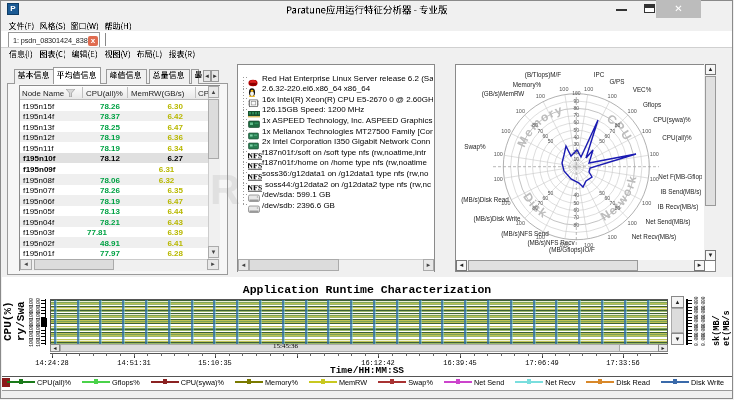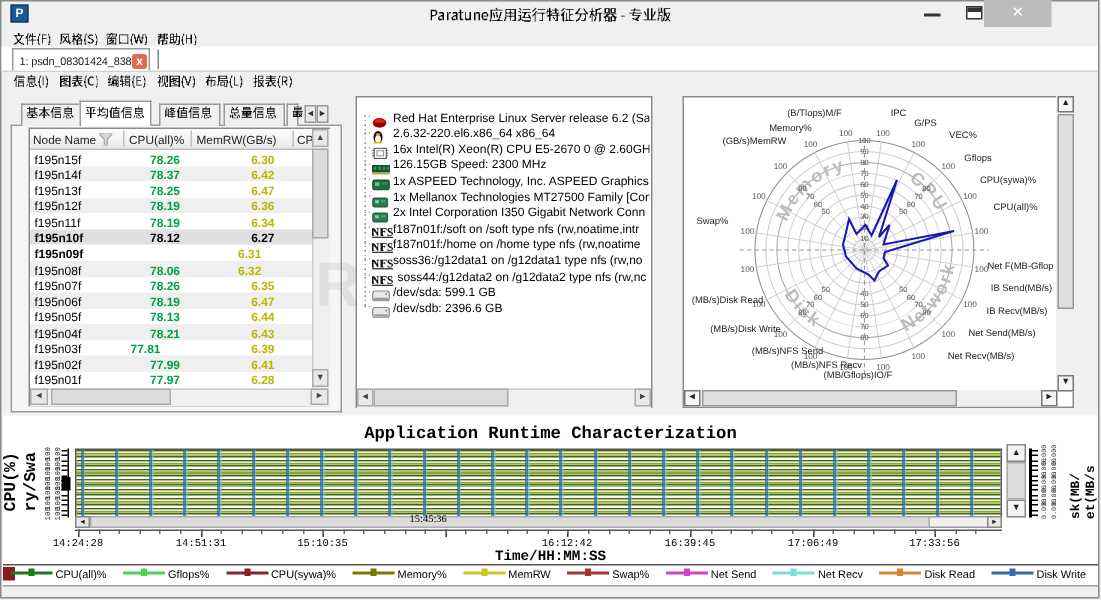--- a/index.html
+++ b/index.html
@@ -170,21 +170,21 @@
 <div style="position:absolute;left:20px;top:216.2px;width:188px;height:10.6px;background:#efefef"></div>
 <div style="position:absolute;left:23px;top:217.8px;font-size:8px;color:#000;font-weight:normal">f195n04f</div>
 <div style="position:absolute;left:87px;top:217.8px;width:33px;font-size:8px;color:#00a244;font-weight:bold;text-align:right">78.21</div>
 <div style="position:absolute;left:150px;top:217.8px;width:33px;font-size:8px;color:#b8b800;font-weight:bold;text-align:right">6.43</div>
 <div style="position:absolute;left:20px;top:226.8px;width:188px;height:10.6px;background:#fff"></div>
 <div style="position:absolute;left:23px;top:228.3px;font-size:8px;color:#000;font-weight:normal">f195n03f</div>
 <div style="position:absolute;left:87px;top:228.3px;width:33px;font-size:8px;color:#00a244;font-weight:bold;">77.81</div>
 <div style="position:absolute;left:150px;top:228.3px;width:33px;font-size:8px;color:#b8b800;font-weight:bold;text-align:right">6.39</div>
 <div style="position:absolute;left:20px;top:237.4px;width:188px;height:10.6px;background:#efefef"></div>
 <div style="position:absolute;left:23px;top:238.9px;font-size:8px;color:#000;font-weight:normal">f195n02f</div>
-<div style="position:absolute;left:87px;top:238.9px;width:33px;font-size:8px;color:#00a244;font-weight:bold;text-align:right">77.99</div>
+<div style="position:absolute;left:87px;top:238.9px;width:33px;font-size:8px;color:#00a244;font-weight:bold;text-align:right">48.91</div>
 <div style="position:absolute;left:150px;top:238.9px;width:33px;font-size:8px;color:#b8b800;font-weight:bold;text-align:right">6.41</div>
 <div style="position:absolute;left:20px;top:247.9px;width:188px;height:10.6px;background:#fff"></div>
 <div style="position:absolute;left:23px;top:249.4px;font-size:8px;color:#000;font-weight:normal">f195n01f</div>
 <div style="position:absolute;left:87px;top:249.4px;width:33px;font-size:8px;color:#00a244;font-weight:bold;text-align:right">77.97</div>
 <div style="position:absolute;left:150px;top:249.4px;width:33px;font-size:8px;color:#b8b800;font-weight:bold;text-align:right">6.28</div>
 <div style="position:absolute;left:208px;top:86px;width:11px;height:185px;background:#f0f0f0;border-left:1px solid #ccc"></div>
 <div style="position:absolute;left:208px;top:86px;width:11px;height:12px;background:#e8e8e8;border:1px solid #aaa;box-sizing:border-box">
     <span style="display:block;font-size:6px;line-height:10px;text-align:center;color:#444">▲</span>
   </div>
 <div style="position:absolute;left:208px;top:246px;width:11px;height:12px;background:#e8e8e8;border:1px solid #aaa;box-sizing:border-box">
@@ -226,21 +226,21 @@
 <div style="position:absolute;left:262px;top:94.8px;width:171px;font-size:8px;color:#000;white-space:nowrap;overflow:hidden">16x Intel(R) Xeon(R) CPU E5-2670 0 @ 2.60GHz</div>
 <div style="position:absolute;left:243px;top:108.8px;width:5px;height:1px;background:repeating-linear-gradient(90deg,#999 0 1px,transparent 1px 3px)"></div>
 <div style="position:absolute;left:248px;top:104.3px"><svg width="12" height="8" viewBox="0 0 12 8">
       <rect x="0" y="1" width="12" height="5" fill="#17502e"></rect>
       <rect x="1" y="2" width="2" height="2.4" fill="#2e8b57"></rect>
       <rect x="4" y="2" width="2" height="2.4" fill="#2e8b57"></rect>
       <rect x="7" y="2" width="2" height="2.4" fill="#2e8b57"></rect>
       <rect x="10" y="2" width="1.4" height="2.4" fill="#2e8b57"></rect>
       <path d="M0 6.8h12" stroke="#c9a227" stroke-width="1"></path>
     </svg></div>
-<div style="position:absolute;left:262px;top:105.4px;width:171px;font-size:8px;color:#000;white-space:nowrap;overflow:hidden">126.15GB Speed: 2300 MHz</div>
+<div style="position:absolute;left:262px;top:105.4px;width:171px;font-size:8px;color:#000;white-space:nowrap;overflow:hidden">126.15GB Speed: 1200 MHz</div>
 <div style="position:absolute;left:243px;top:119.4px;width:5px;height:1px;background:repeating-linear-gradient(90deg,#999 0 1px,transparent 1px 3px)"></div>
 <div style="position:absolute;left:248px;top:114.9px"><svg width="12" height="9" viewBox="0 0 12 9">
       <rect x="0.5" y="1" width="11" height="6.5" rx="1" fill="#1d6b40" stroke="#0e3d24" stroke-width="0.6"></rect>
       <rect x="2" y="2.5" width="3" height="2.5" fill="#66c28f"></rect>
       <rect x="6.5" y="2.5" width="4" height="1.6" fill="#2f8f5c"></rect>
     </svg></div>
 <div style="position:absolute;left:262px;top:116.0px;width:171px;font-size:8px;color:#000;white-space:nowrap;overflow:hidden">1x ASPEED Technology, Inc. ASPEED Graphics Fa</div>
 <div style="position:absolute;left:243px;top:130.0px;width:5px;height:1px;background:repeating-linear-gradient(90deg,#999 0 1px,transparent 1px 3px)"></div>
 <div style="position:absolute;left:248px;top:125.5px"><svg width="11" height="8" viewBox="0 0 11 8">
       <rect x="0.5" y="1" width="10" height="6" rx="1" fill="#2a7d52" stroke="#14472e" stroke-width="0.6"></rect>

